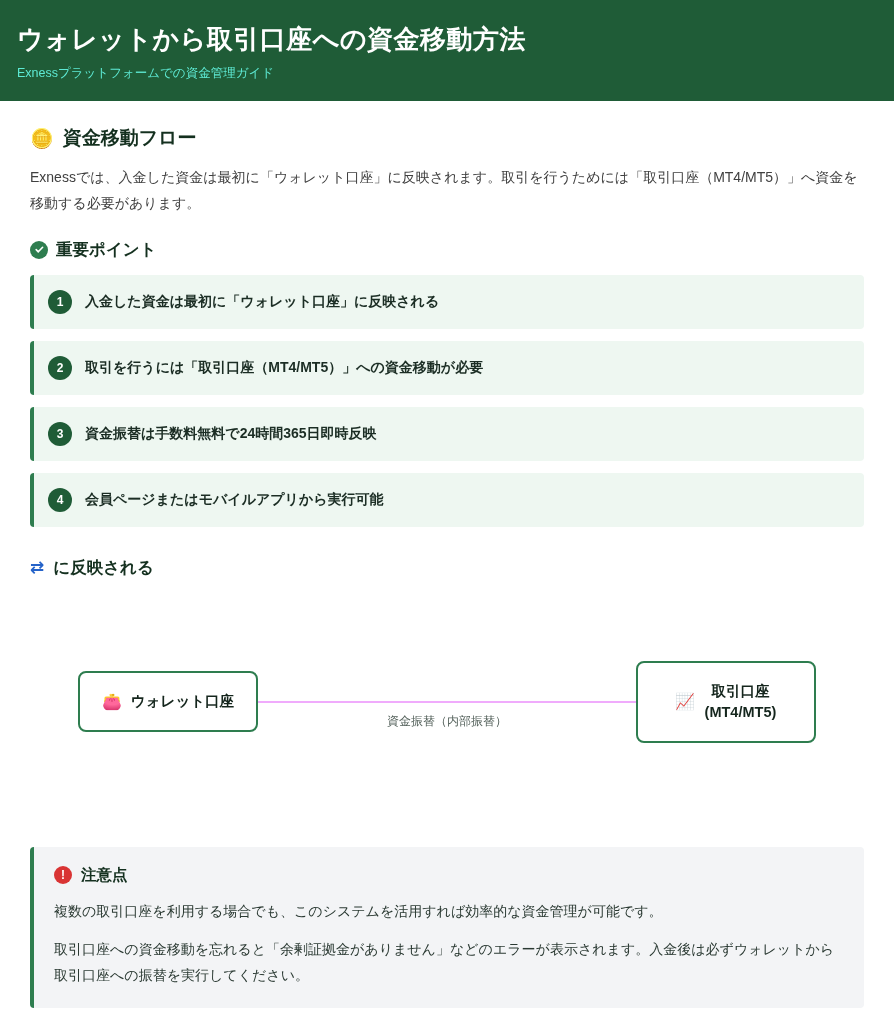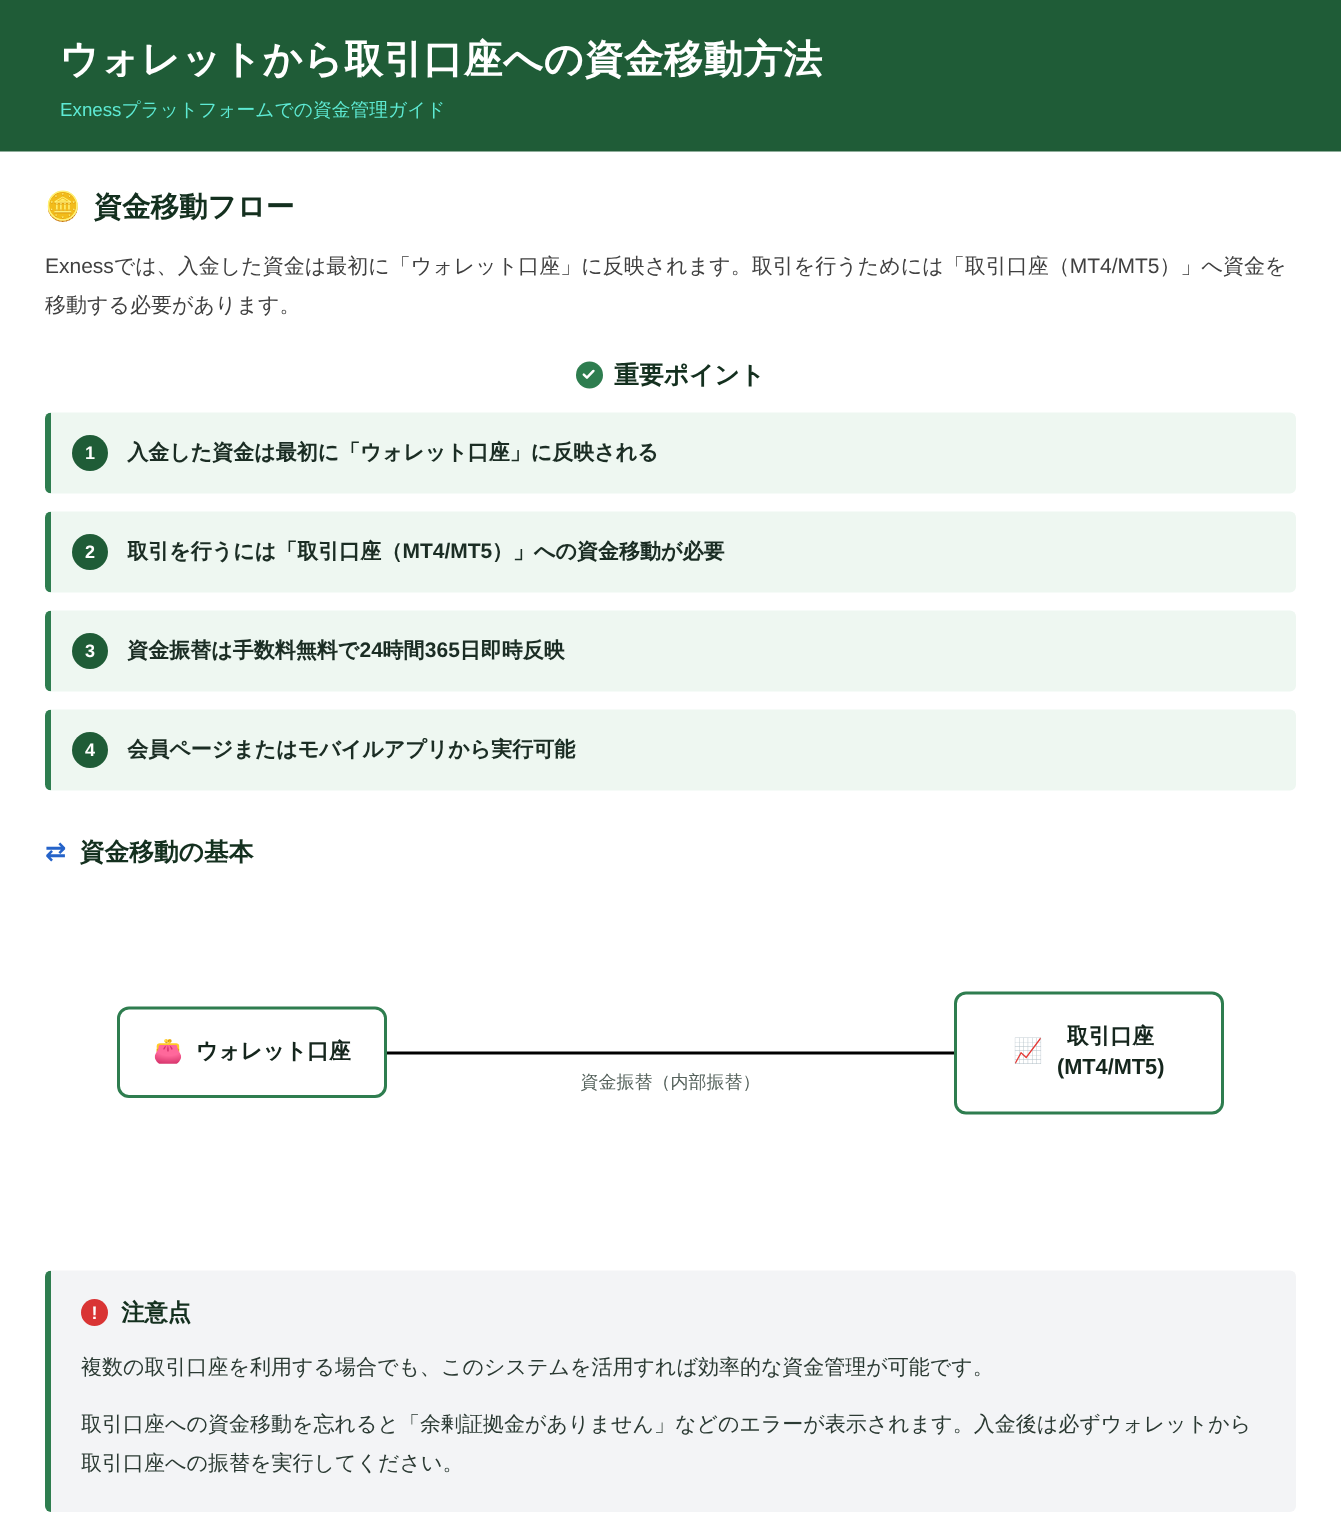--- a/index.html
+++ b/index.html
@@ -16,21 +16,21 @@
     width: 894px;
     min-height: 1024px;
     background: #ffffff;
     position: relative;
   }
 
   
   .header {
     background: #1f5c37;
     color: #ffffff;
-    padding: 24px 30px 22px 40px;
+    padding: 24px 30px 22px 17px;
     height: 101px;
   }
   .header-title {
     font-size: 26px;
     font-weight: bold;
     letter-spacing: 0.5px;
     margin: 0 0 10px 0;
     line-height: 1.2;
   }
   .header-subtitle {
@@ -68,21 +68,20 @@
 
   
   .subheading {
     display: flex;
     align-items: center;
     gap: 8px;
     font-size: 16.5px;
     font-weight: bold;
     color: #14301f;
     margin: 0 0 14px 0;
-    justify-content: center;
   }
   .check-circle {
     width: 18px;
     height: 18px;
     border-radius: 50%;
     background: #2e7d4f;
     display: inline-flex;
     align-items: center;
     justify-content: center;
     flex: 0 0 auto;
@@ -169,21 +168,21 @@
     font-size: 14.5px;
     font-weight: bold;
     color: #15261d;
     line-height: 1.45;
     white-space: pre-line;
   }
   .flow-connector {
     flex: 1 1 auto;
     position: relative;
     height: 2px;
-    background: #000000;
+    background: #f0abfc;
     margin: 0 0;
   }
   .flow-connector-label {
     position: absolute;
     top: 12px;
     left: 50%;
     transform: translateX(-50%);
     white-space: nowrap;
     font-size: 12px;
     color: #55625c;
@@ -268,21 +267,21 @@
         <span class="point-text">資金振替は手数料無料で24時間365日即時反映</span>
       </div>
       <div class="point-item">
         <span class="point-num">4</span>
         <span class="point-text">会員ページまたはモバイルアプリから実行可能</span>
       </div>
     </div>
 
     <div class="flow-heading">
       <span class="swap-icon">⇄</span>
-      <span>資金移動の基本</span>
+      <span>に反映される</span>
     </div>
 
     <div class="flow-area">
       <div class="flow-diagram">
         <div class="flow-box">
           <span class="box-icon">👛</span>
           <span class="box-label">ウォレット口座</span>
         </div>
 
         <div class="flow-connector">

